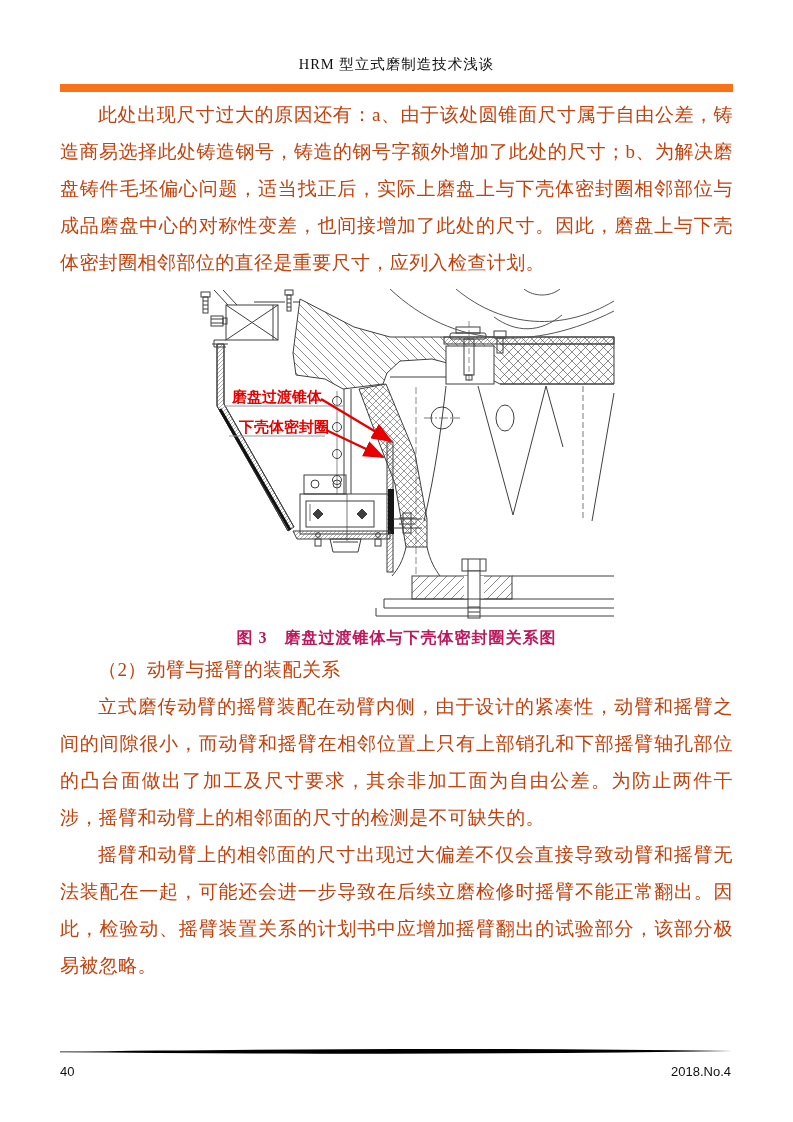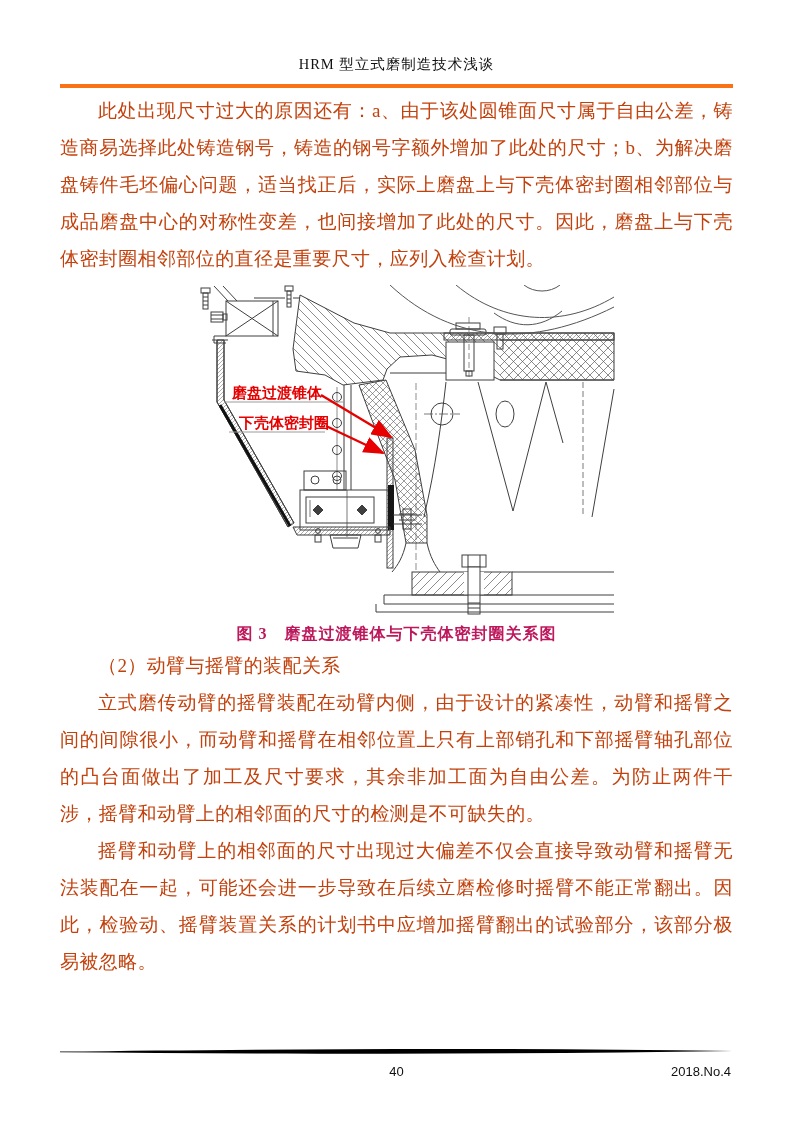--- a/index.html
+++ b/index.html
@@ -12,21 +12,21 @@
     font-family:"Liberation Serif","DejaVu Serif",serif;
     color:#111;
   }
   .content{position:absolute;left:60px;top:0;width:673px;}
   .doc-header{
     padding-top:55px;
     text-align:center;
     font-size:14.5px;
     letter-spacing:1px;
     color:#111;
-    border-bottom:4px solid #f97316;
+    border-bottom:8px solid #f97316;
     padding-bottom:10px;
   }
   .body-par{
     margin:0;
     font-size:19px;
     line-height:37px;
     letter-spacing:0.4px;
     text-align:justify;
     text-justify:inter-ideograph;
     text-indent:2em;
@@ -44,21 +44,21 @@
     color:#be185d;
   }
   .heading2{}
   .doc-footer{position:absolute;left:60px;top:1042px;width:673px;}
   .footer-row{
     position:relative;
     margin-top:4px;
     font-family:"Liberation Sans","DejaVu Sans",sans-serif;
     font-size:13px;color:#111;height:18px;
   }
-  .footer-page{position:absolute;left:0;right:0;text-align:center;}
+  .footer-page{position:absolute;left:0;right:0;text-align:left;}
   .footer-issue{position:absolute;right:2px;top:0;}
   svg text.red-label{
     font-family:"Liberation Sans","DejaVu Sans",sans-serif;
     font-size:15px;
     font-weight:700;
   }
 </style>
 </head>
 <body>
 

